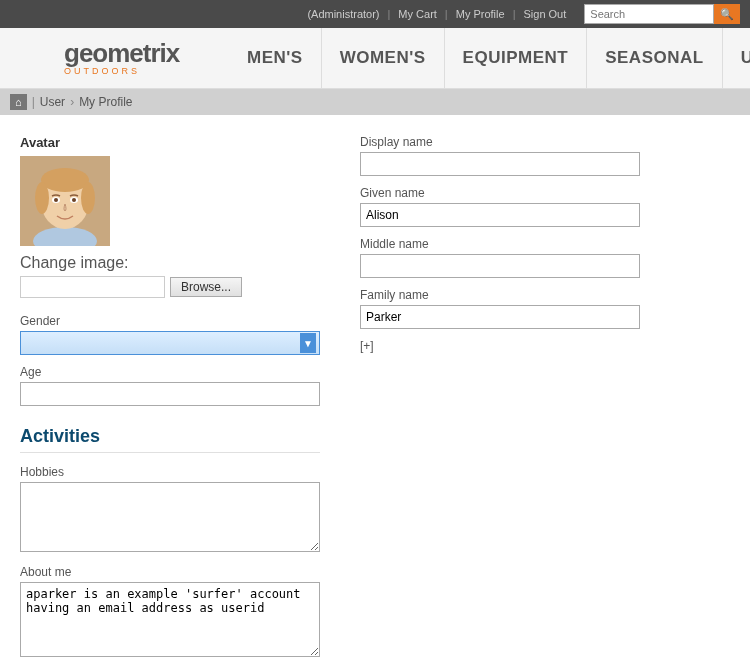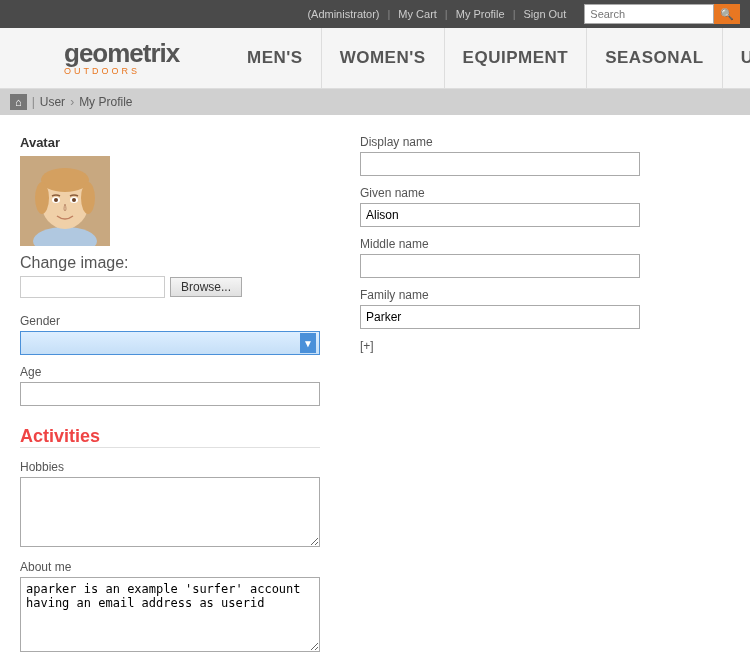--- a/index.html
+++ b/index.html
@@ -221,22 +221,23 @@
       width: 16px;
       height: 20px;
       display: flex;
       align-items: center;
       justify-content: center;
     }
 
     .activities-header {
       font-size: 18px;
       font-weight: bold;
-      color: #ef4444;
+      color: #0c4a6e;
       border-bottom: 1px solid #e0e0e0;
+      padding-bottom: 5px;
       margin-bottom: 12px;
       margin-top: 20px;
     }
 
     .textarea-field {
       width: 100%;
       height: 70px;
       border: 1px solid #aaa;
       padding: 4px 5px;
       font-size: 12px;

